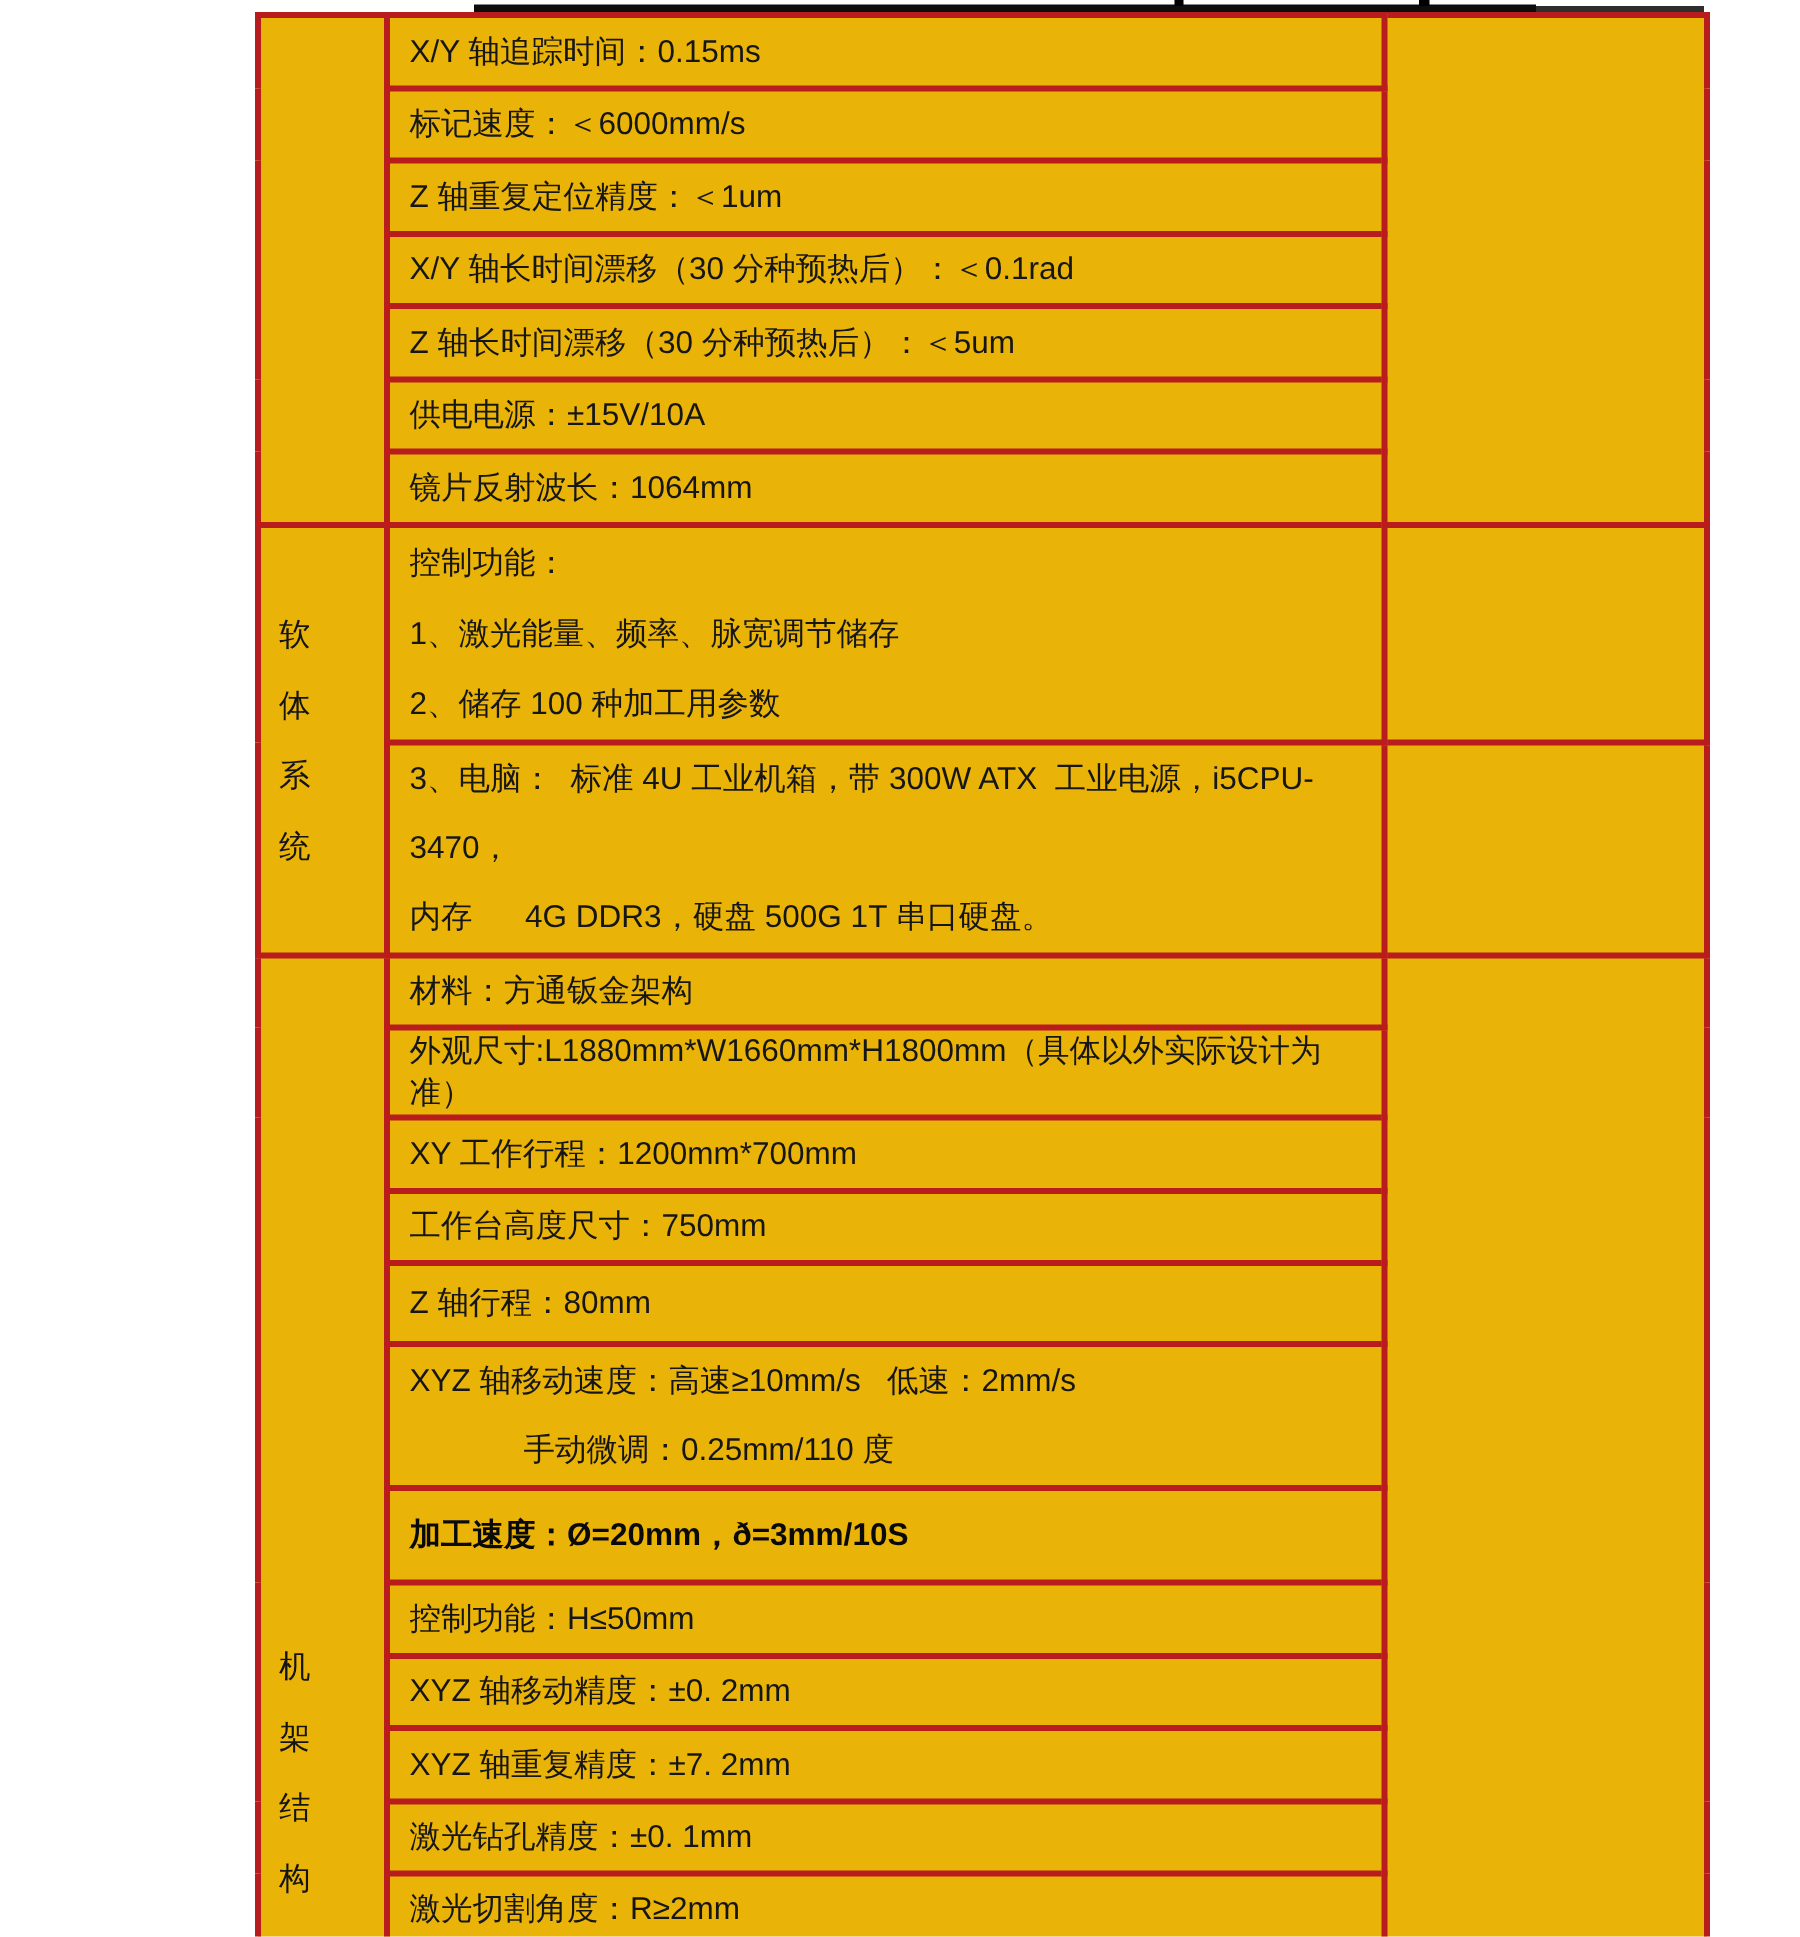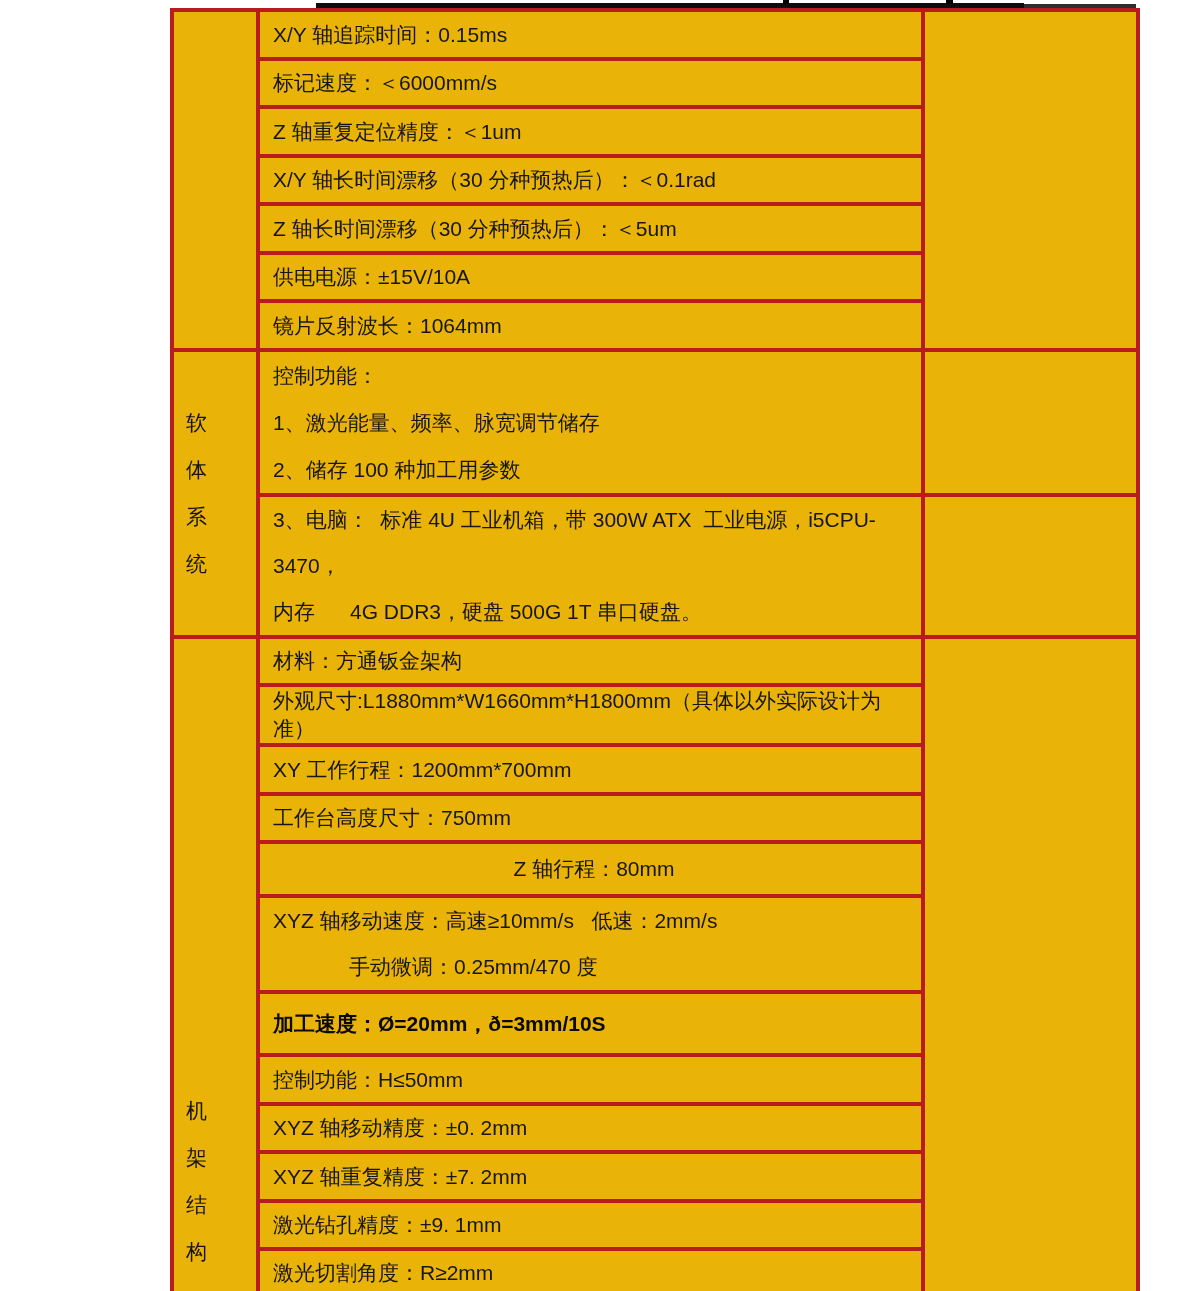--- a/index.html
+++ b/index.html
@@ -174,32 +174,32 @@
           </div>
         </td>
       </tr>
       <tr style="height: 48px; border-radius: 12px;">
         <td class="spec-cell">
           <div class="cell-inner">
             <div class="spec-line">工作台高度尺寸：750mm</div>
           </div>
         </td>
       </tr>
-      <tr style="height: 54px; text-align: center;">
+      <tr style="height: 54px;">
         <td class="spec-cell">
           <div class="cell-inner">
             <div class="spec-line">Z 轴行程：80mm</div>
           </div>
         </td>
       </tr>
       <tr class="multiline2" style="height: 93px; margin-left: 28px;">
         <td class="spec-cell">
           <div class="cell-inner">
             <div class="spec-line">XYZ 轴移动速度：高速≥10mm/s   低速：2mm/s</div>
-            <div class="spec-line" style="margin-left: 76px;">手动微调：0.25mm/470 度</div>
+            <div class="spec-line" style="margin-left: 76px;">手动微调：0.25mm/110 度</div>
           </div>
         </td>
       </tr>
       <tr class="bold-row" style="height: 63px; border-radius: 29px;">
         <td class="spec-cell">
           <div class="cell-inner">
             <div class="spec-line">加工速度：Ø=20mm，ð=3mm/10S</div>
           </div>
         </td>
       </tr>
@@ -220,21 +220,21 @@
       <tr class="serif-row" style="height: 49px;">
         <td class="spec-cell">
           <div class="cell-inner">
             <div class="spec-line">XYZ 轴重复精度：±7. 2mm</div>
           </div>
         </td>
       </tr>
       <tr class="serif-row" style="height: 48px;">
         <td class="spec-cell">
           <div class="cell-inner">
-            <div class="spec-line">激光钻孔精度：±9. 1mm</div>
+            <div class="spec-line">激光钻孔精度：±0. 1mm</div>
           </div>
         </td>
       </tr>
       <tr style="height: 48px;">
         <td class="spec-cell">
           <div class="cell-inner">
             <div class="spec-line">激光切割角度：R≥2mm</div>
           </div>
         </td>
       </tr>

